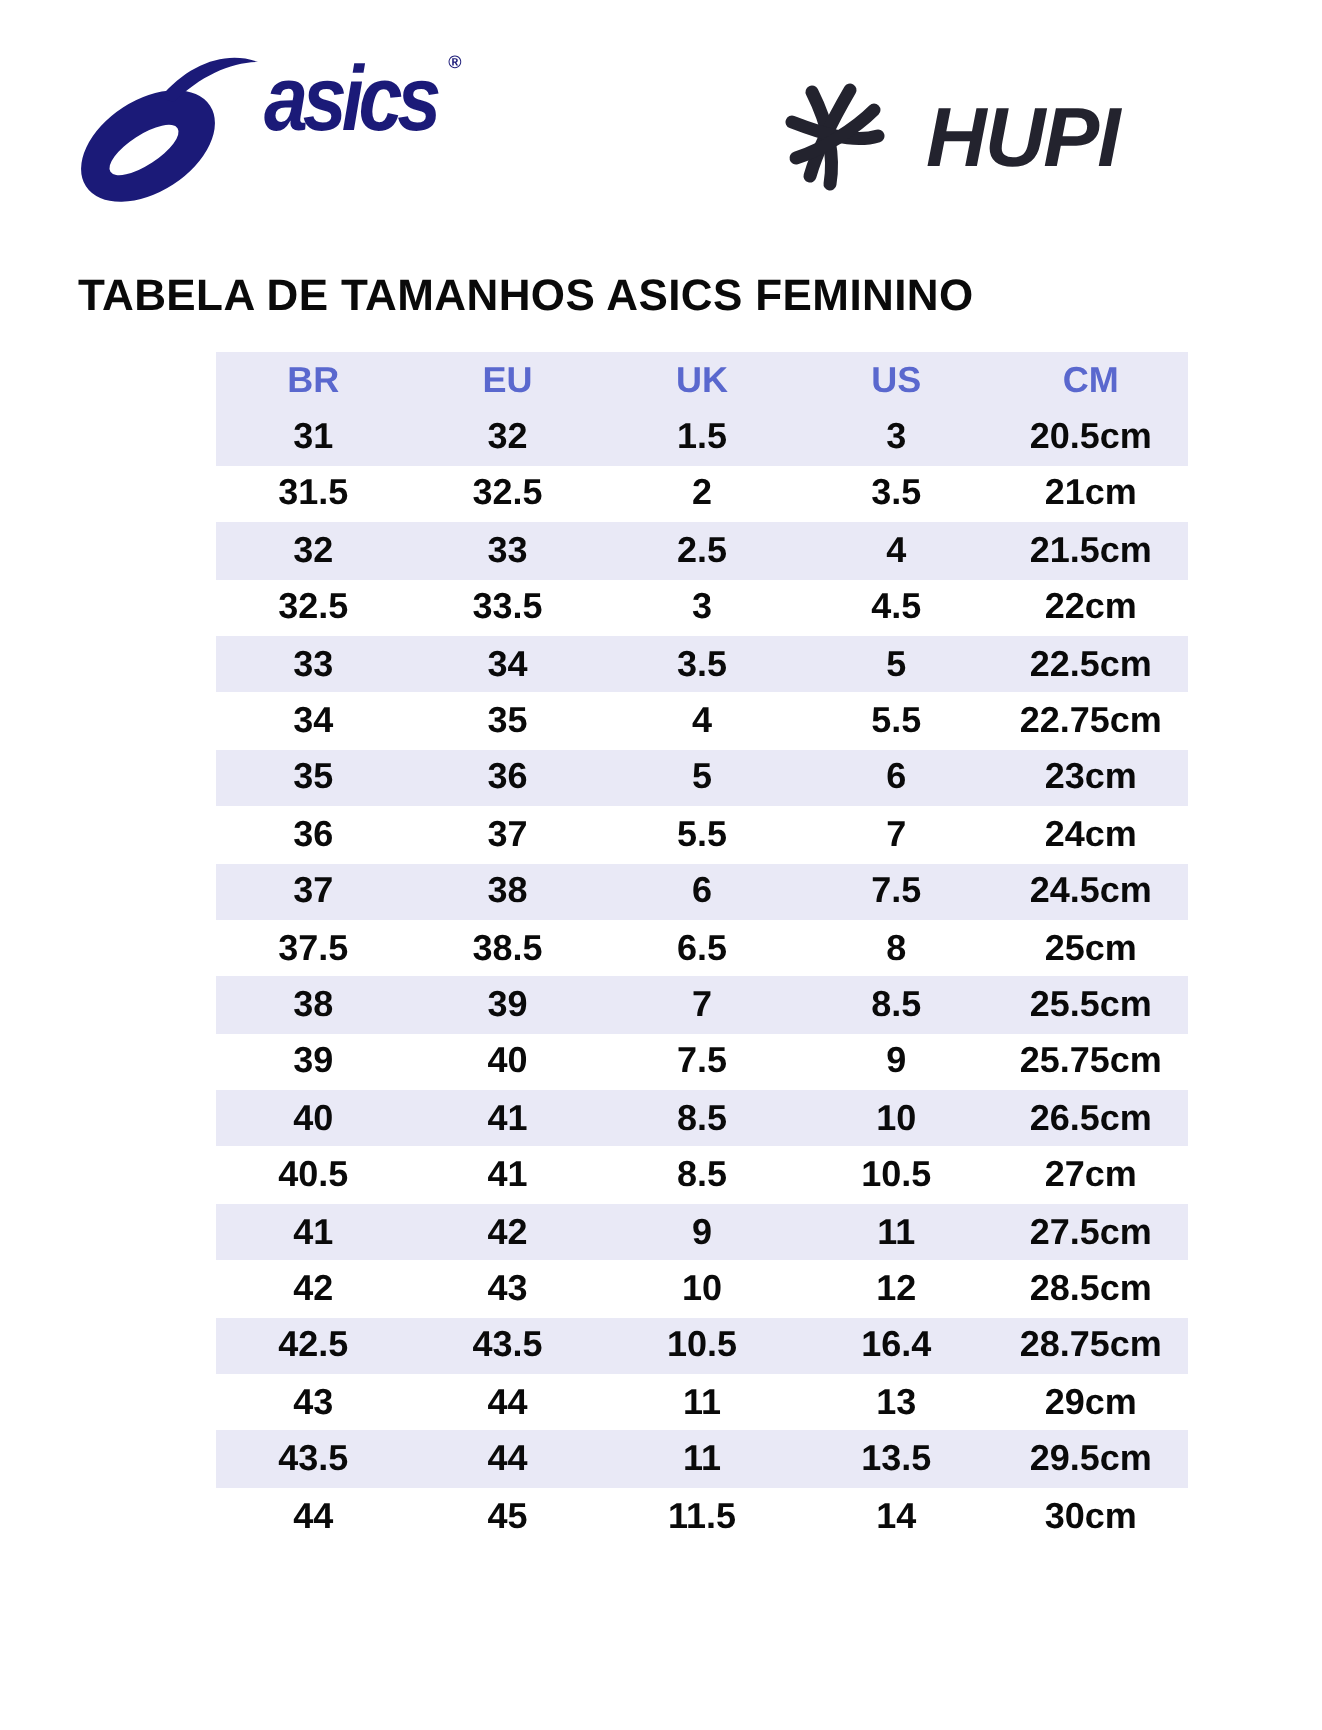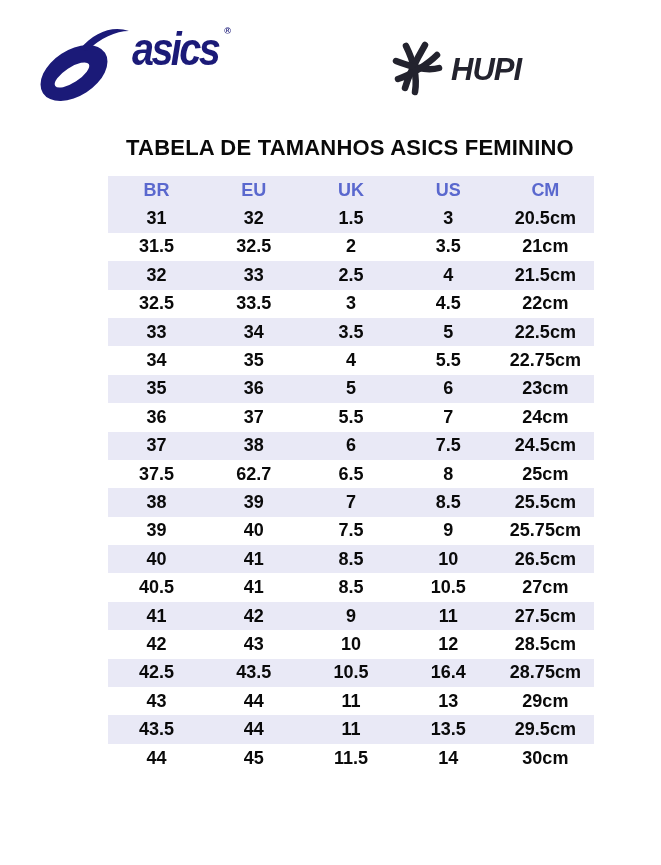--- a/index.html
+++ b/index.html
@@ -47,31 +47,31 @@
     margin-bottom:6px;
   }
   .hupi-logo{
     position:absolute;left:391px;top:40px;
     display:flex;align-items:center;
     color:var(--hupi-dark);
   }
   .hupi-mark{display:block;}
   .hupi-text{
     font-style:italic;font-weight:bold;
-    font-size:31px;line-height:1;
+    font-size:42px;line-height:1;
     letter-spacing:-1px;
-    margin-left:8px;
+    margin-left:20px;
     color:var(--hupi-dark);
   }
 
   
   .title{
     position:absolute;top:135px;left:0;
     width:100%;
-    text-align:center;
+    text-align:left;
     font-size:22px;font-weight:bold;
     letter-spacing:0.2px;
     color:var(--text-black);
     padding-left:39px;
   }
 
   
   table.size-table{
     position:absolute;top:176px;left:108px;
     width:486px;
@@ -192,21 +192,21 @@
   </tr>
         <tr>
     <td>37</td>
     <td>38</td>
     <td>6</td>
     <td>7.5</td>
     <td>24.5cm</td>
   </tr>
         <tr>
     <td>37.5</td>
-    <td>62.7</td>
+    <td>38.5</td>
     <td>6.5</td>
     <td>8</td>
     <td>25cm</td>
   </tr>
         <tr>
     <td>38</td>
     <td>39</td>
     <td>7</td>
     <td>8.5</td>
     <td>25.5cm</td>

